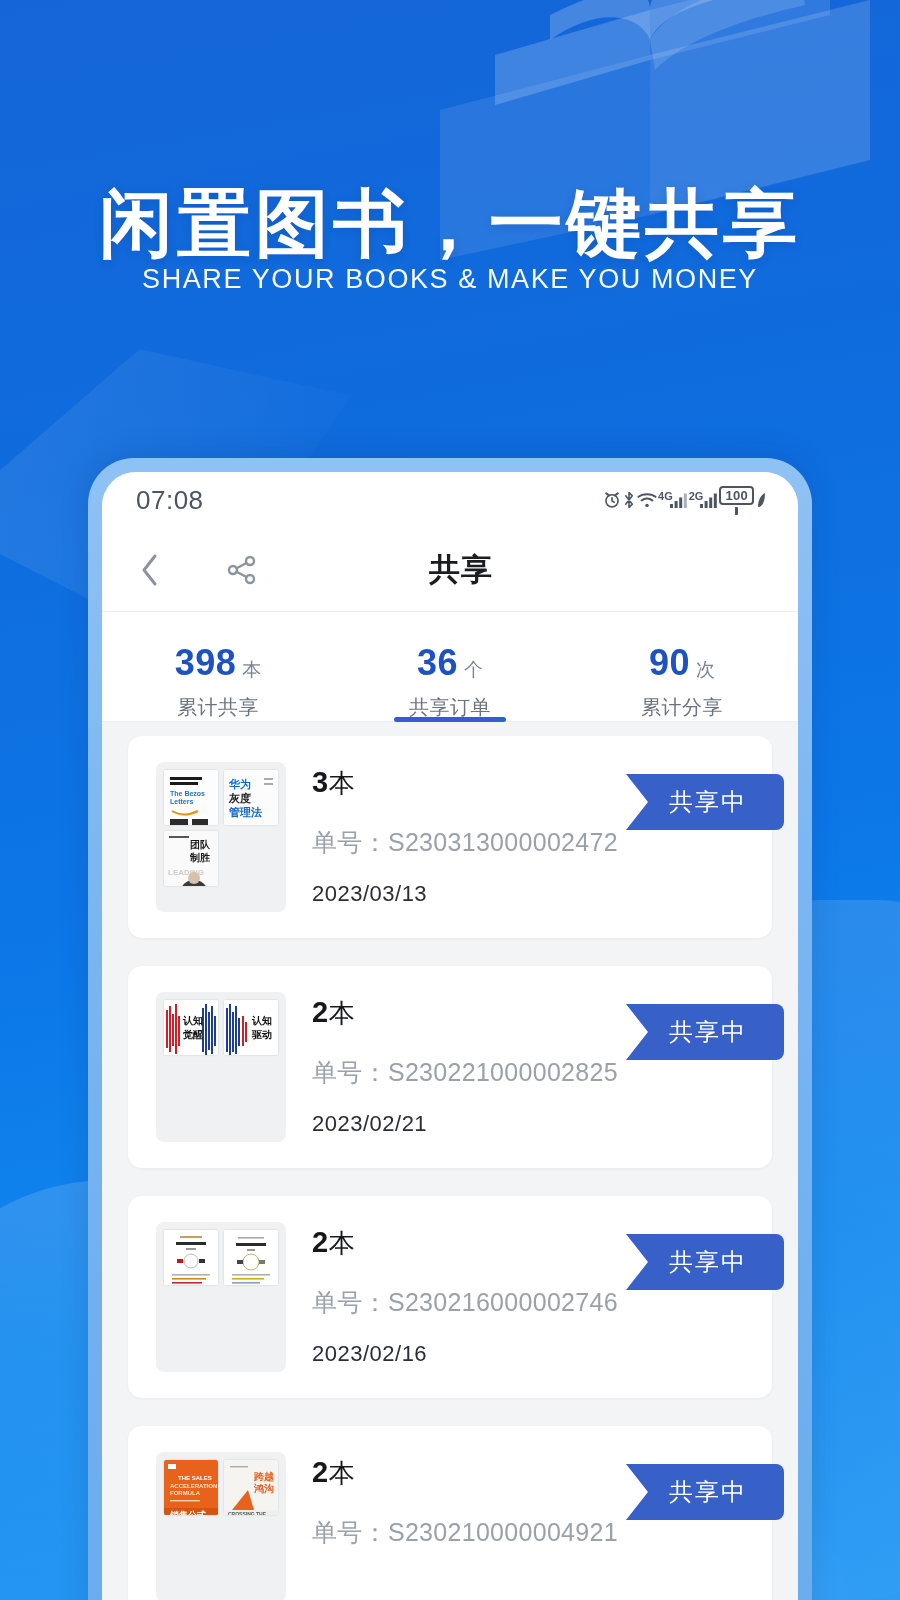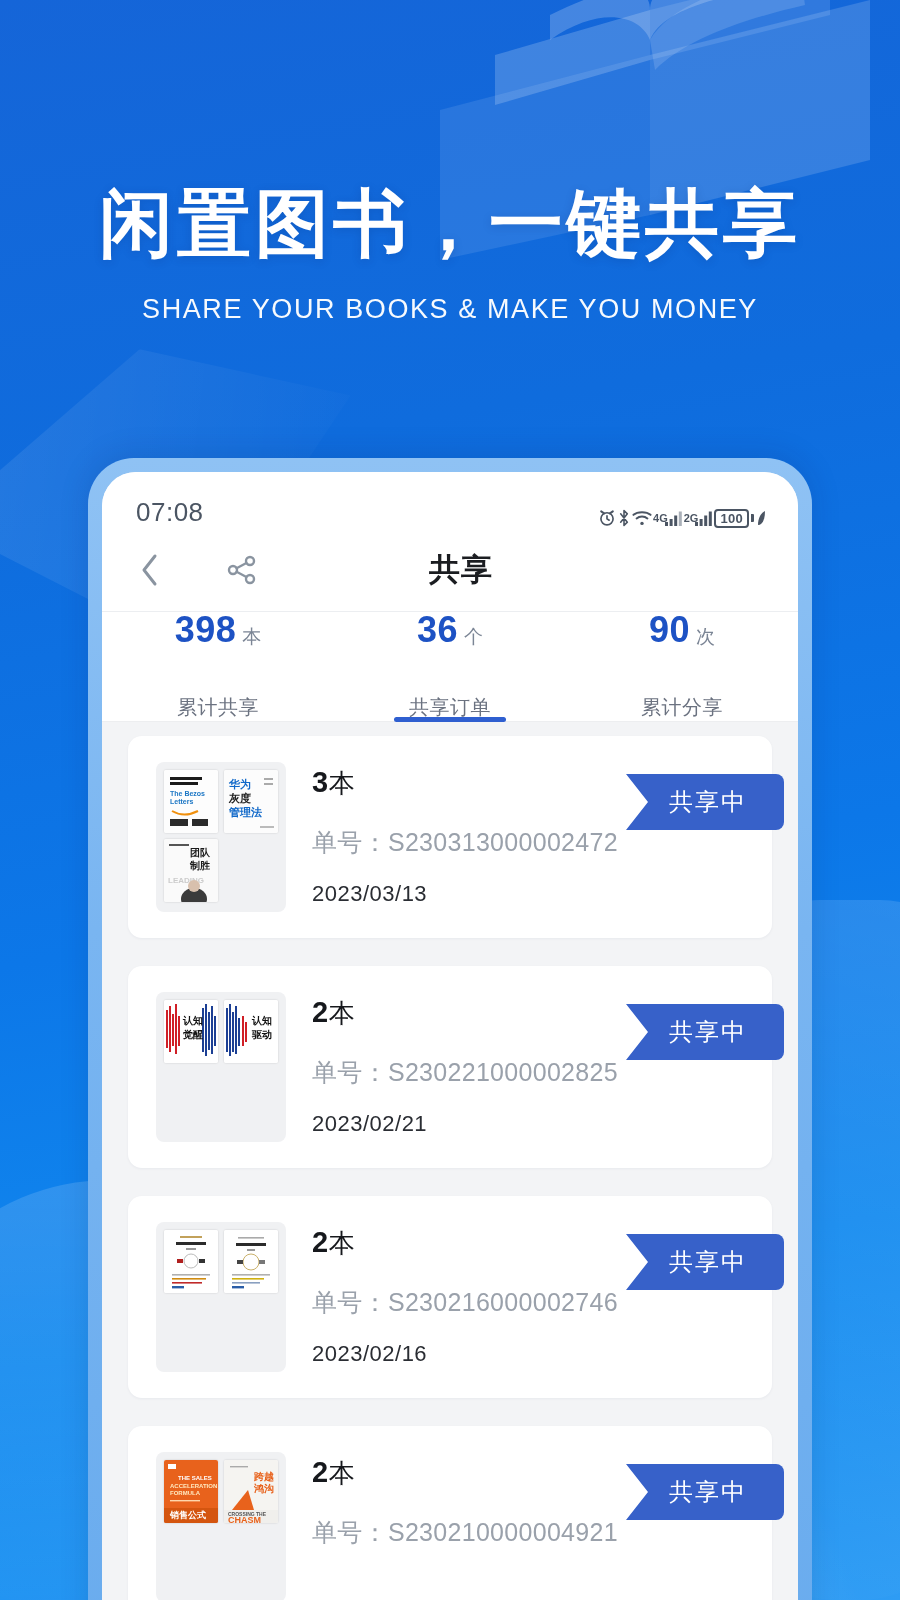--- a/index.html
+++ b/index.html
@@ -45,21 +45,21 @@
   }
 
   .promo-text{ position:absolute; left:0; right:0; top:184px; text-align:center; }
   .promo-title{
     color:#ffffff; font-size:74px; font-weight:700;
     letter-spacing:4px; line-height:1.08;
     font-family:"DejaVu Sans","Liberation Sans",sans-serif;
     text-shadow:0 2px 10px rgba(0,40,110,.18);
   }
   .promo-sub{
-    margin-top:30px; color:#ffffff; font-size:27px;
+    color:#ffffff; font-size:27px;
     letter-spacing:1.6px; font-weight:400; opacity:.97;
   }
 
   
   .phone{
     position:absolute; left:88px; top:458px;
     width:724px; height:1180px;
     background:linear-gradient(180deg,#8fc2f4 0%,#79b5f1 40%,#6aacee 100%);
     border-radius:46px 46px 0 0;
     padding:14px 14px 0 14px;
@@ -69,33 +69,33 @@
     width:100%; height:100%;
     background:#f3f4f6;
     border-radius:34px 34px 0 0;
     overflow:hidden;
     position:relative;
   }
 
   
   .statusbar{
     height:56px; background:#ffffff;
-    display:flex; align-items:flex-end; justify-content:space-between;
+    display:flex; align-items:center; justify-content:space-between;
     padding:0 30px 0 34px;
   }
   .clock{ font-size:26px; color:#4b5563; letter-spacing:.5px; }
   .status-icons{ display:flex; align-items:center; }
   .status-icons svg{ display:block; }
   .netlabel{ font-size:11px; color:#4b5563; font-weight:700; margin-right:-4px; align-self:flex-start; margin-top:4px;}
   .battery{
     border:2px solid #4b5563; border-radius:4px;
     font-size:13px; font-weight:700; color:#4b5563;
     padding:1px 4px; line-height:1; letter-spacing:.3px;
   }
-  .batt-wrap{ display:flex; align-items:center; gap:2px; }
+  .batt-wrap{ display:flex; align-items:center; gap:2px;flex-direction:column; }
   .batt-tip{ width:3px; height:8px; background:#4b5563; border-radius:0 1px 1px 0; }
 
   
   .appbar{
     height:84px; background:#ffffff;
     display:flex; align-items:center; position:relative;
     border-bottom:1px solid #eceef1;
   }
   .appbar-back{ margin-left:26px; width:44px; height:44px; display:flex; align-items:center; justify-content:center; }
   .appbar-share{ margin-left:48px; width:44px; height:44px; display:flex; align-items:center; justify-content:center; }
@@ -104,21 +104,21 @@
     font-size:31px; font-weight:700; color:#1b1d21; letter-spacing:1px;margin-left:22px;
   }
 
   
   .stats{
     background:#ffffff; display:flex; height:110px;
     border-bottom:1px solid #edeef0;
   }
   .stat{
     flex:1; display:flex; flex-direction:column;
-    align-items:center; justify-content:space-between; position:relative;
+    align-items:center; justify-content:flex-end; position:relative;
   }
   .stat-top{ display:flex; align-items:flex-end; gap:6px; }
   .stat-num{ font-size:36px; font-weight:700; color:#1d52c4; line-height:1; letter-spacing:.5px; }
   .stat-unit{ font-size:19px; color:#7b8595; line-height:1; padding-bottom:2px; }
   .stat-label{ margin-top:13px; font-size:20px; color:#6b7280; letter-spacing:.5px; }
   .stat.active .underline{
     position:absolute; bottom:-1px; left:50%; transform:translateX(-50%);
     width:112px; height:5px; background:#2f5fd0; border-radius:3px;
   }
 
@@ -129,21 +129,21 @@
     margin-bottom:28px; padding:26px 0 26px 28px;
     display:flex; align-items:flex-start;
     position:relative;
     box-shadow:0 1px 3px rgba(20,40,80,.05);
   }
   .thumb{
     width:130px; height:150px; background:#f0f1f3; border-radius:8px;
     flex:none; display:flex; flex-wrap:wrap; align-content:flex-start;
     gap:6px; padding:8px; overflow:hidden;
   }
-  .cover{ width:54px; height:63px; border-radius:2px; overflow:hidden; background:#fff;
+  .cover{ width:54px; height:55px; border-radius:2px; overflow:hidden; background:#fff;
           box-shadow:0 0 2px rgba(0,0,0,.18); }
   .cover svg{ display:block; }
   .info{ margin-left:26px; padding-top:4px; }
   .info-count{ font-size:29px; color:#16181c; font-weight:700; letter-spacing:.5px; }
   .info-count em{ font-style:normal; font-weight:500; font-size:26px; }
   .info-order{ margin-top:25px; font-size:25px; color:#9aa1ab; letter-spacing:.3px; }
   .info-date{ margin-top:22px; font-size:22px; color:#2a2d33; letter-spacing:.5px; }
 
   .badge{
     position:absolute; right:-12px; top:38px;

